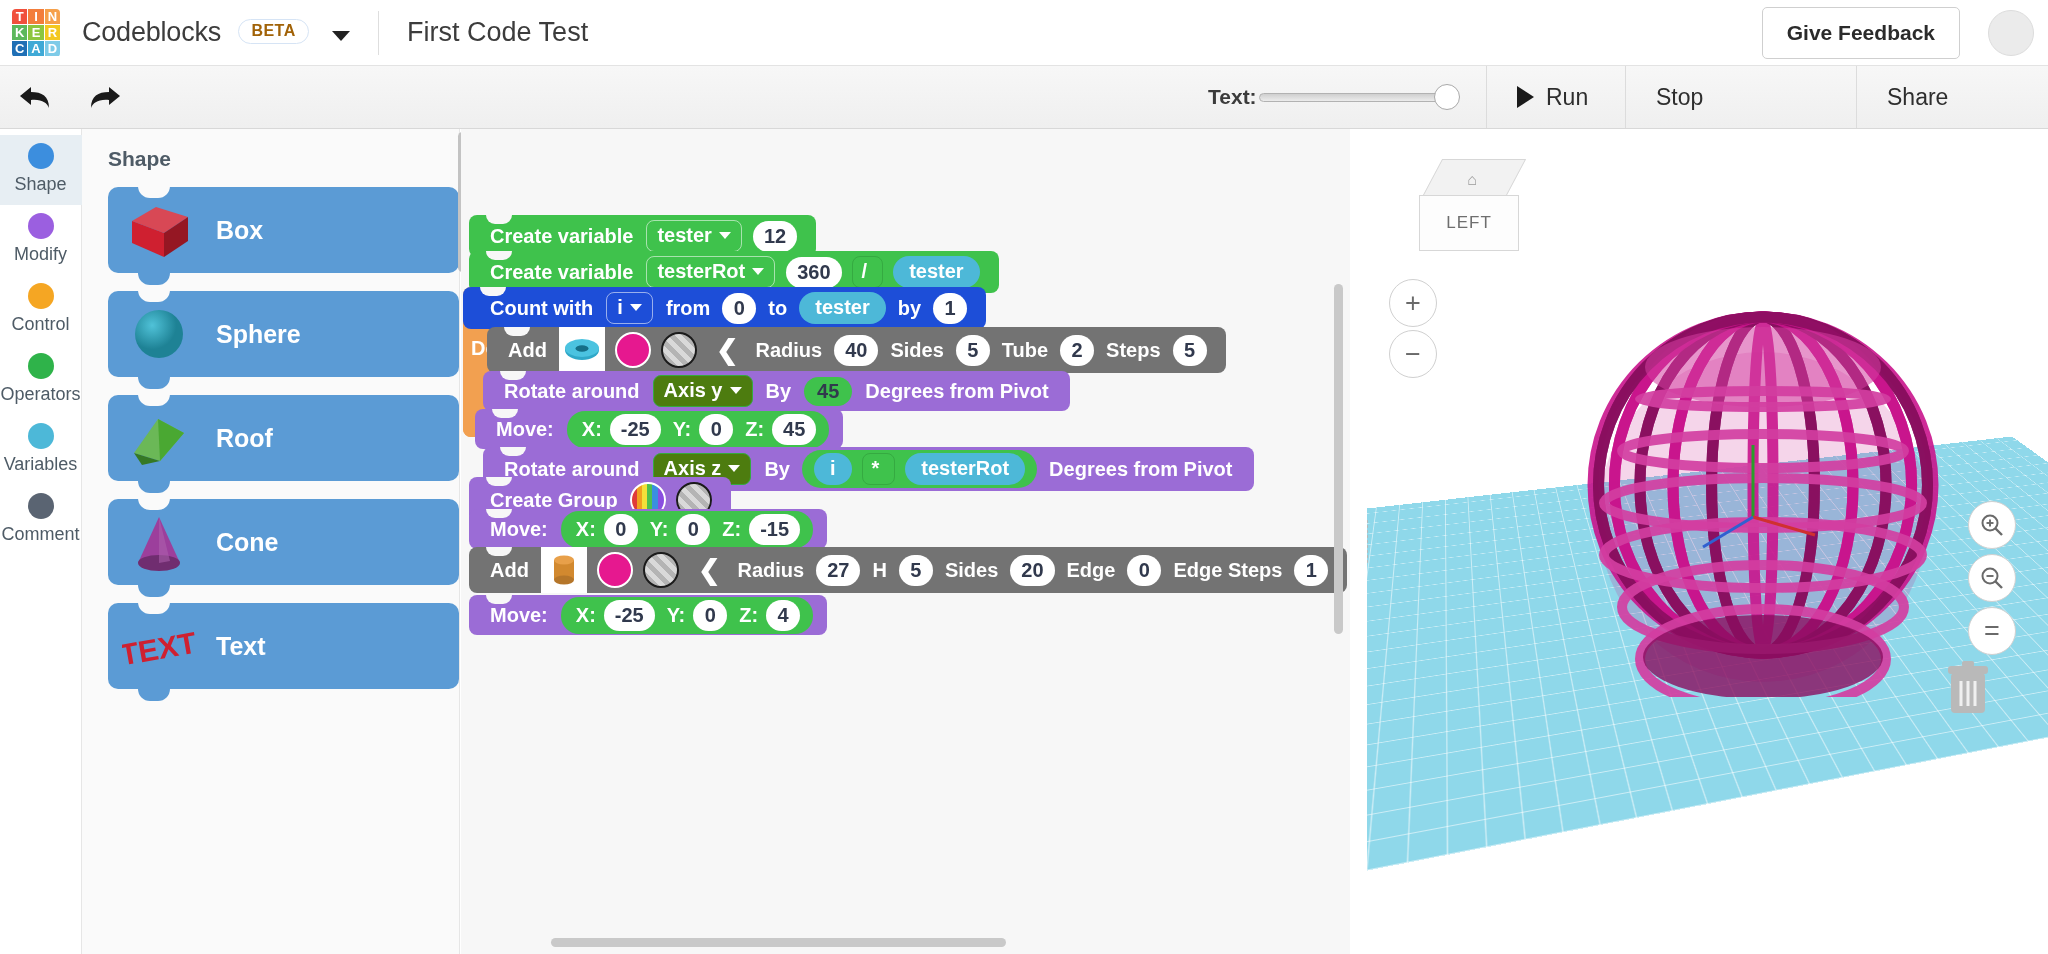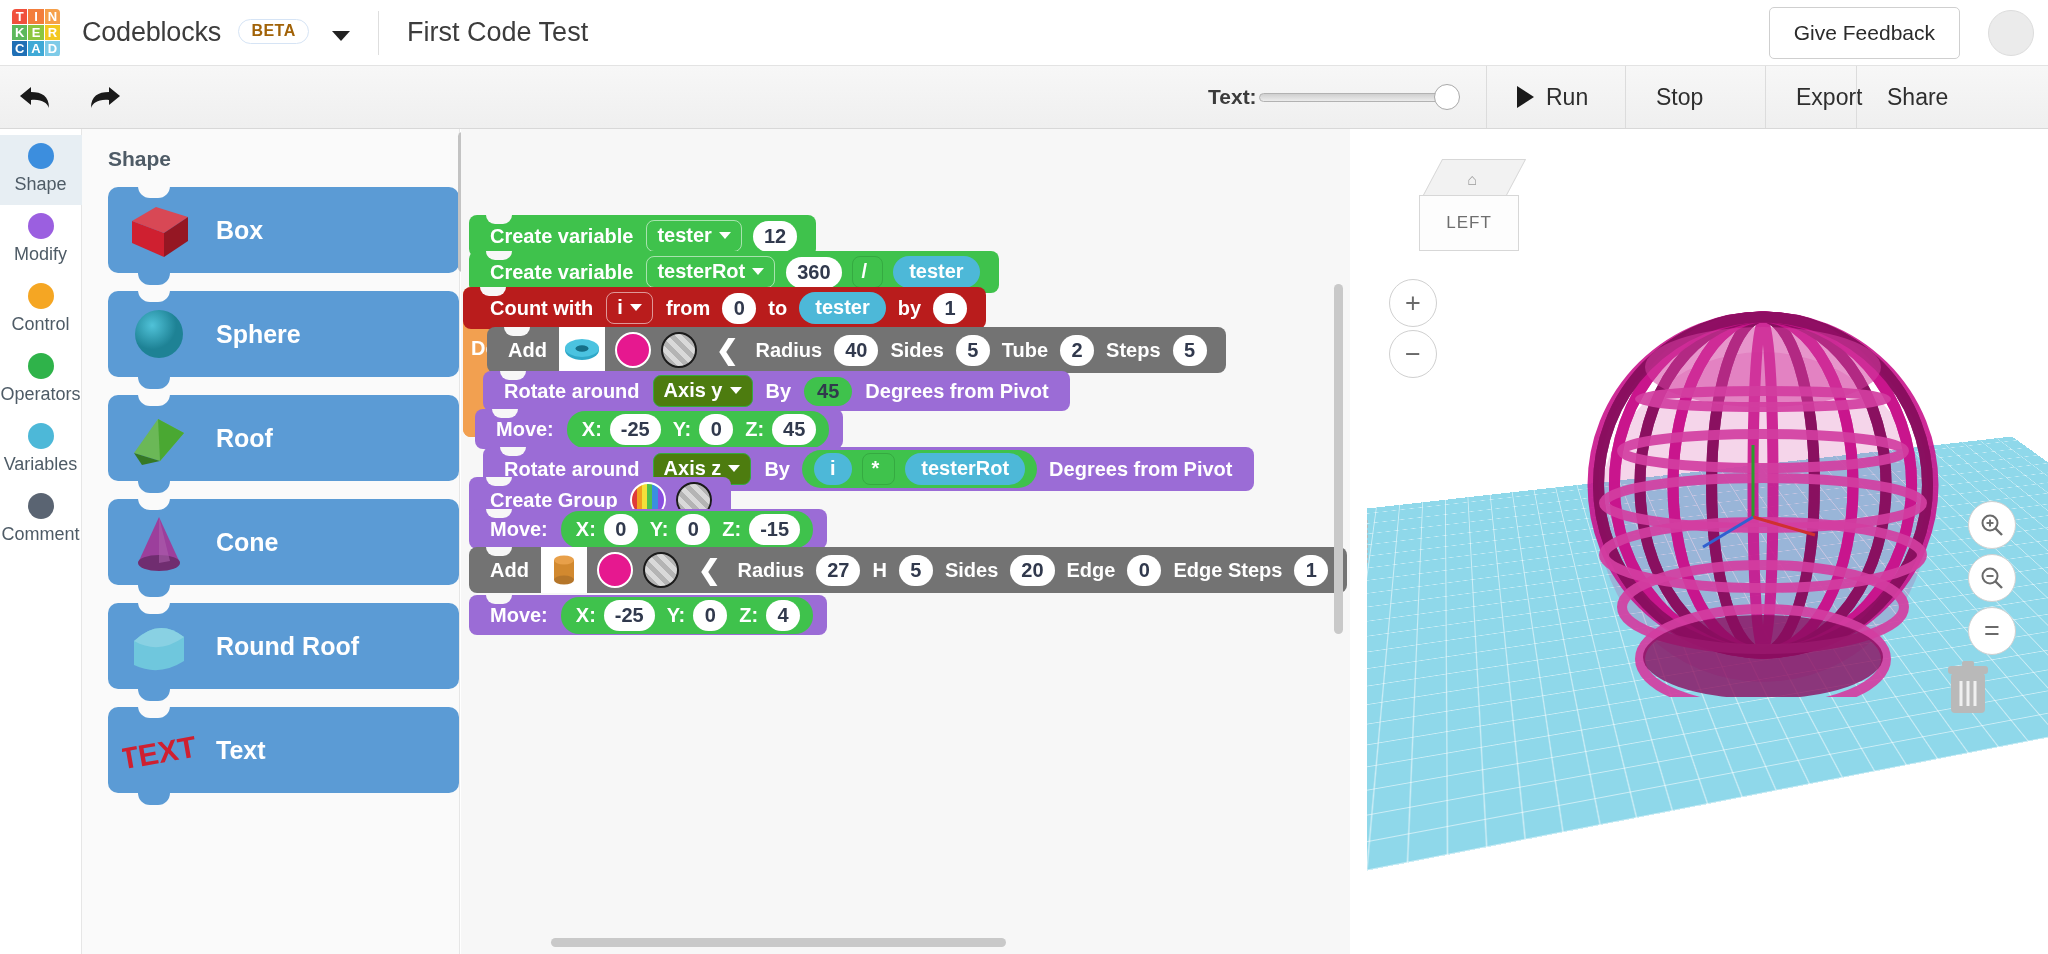--- a/index.html
+++ b/index.html
@@ -36,21 +36,21 @@
   .caret-down {
     margin-left: 16px; width: 0; height: 0;
     border-left: 9px solid transparent; border-right: 9px solid transparent;
     border-top: 10px solid #222; display: inline-block;
   }
   .vdiv { margin-left: 28px; width: 1px; height: 44px; background: #dedede; }
   .doc-title { margin-left: 28px; font-size: 27px; color: #3c3c3c; }
   .feedback-btn {
     position: absolute; right: 88px; top: 7px; height: 52px;
     padding: 0 24px; border: 1px solid #cfcfcf; border-radius: 5px;
-    background: #ffffff; font-size: 21px; font-weight: normal; color: #2b2b2b;
+    background: #ffffff; font-size: 21px; font-weight: bold; color: #2b2b2b;
     display: flex; align-items: center; cursor: pointer;
   }
   .avatar {
     position: absolute; right: 14px; top: 10px; width: 46px; height: 46px;
     border-radius: 50%; background: #ebebeb; border: 1px solid #dcdcdc;
   }
 
   
   .toolbar {
     position: absolute; left: 0; top: 66px; width: 2048px; height: 63px;
@@ -156,21 +156,21 @@
     position: absolute; display: flex; align-items: center;
     border-radius: 8px; color: #fff; font-size: 20px; font-weight: bold;
     padding: 0 14px; white-space: nowrap; cursor: pointer;
   }
   .blk .lbl { margin: 0 7px; }
   .notch-top::before {
     content: ""; position: absolute; left: 17px; top: 0;
     width: 26px; height: 9px; background: #f7f7f7; border-radius: 0 0 13px 13px;
   }
   .g { background: #3fc24c; }
-  .o { background: #b91c1c; padding-left: 20px; }
+  .o { background: #1d4ed8; padding-left: 20px; }
   .b { background: #737373; }
   .p { background: #9b6cd6; }
 
   .pill {
     background: #fff; color: #31394d; border-radius: 16px;
     min-width: 34px; height: 31px; padding: 0 11px; font-size: 20px;
     font-weight: bold; display: inline-flex; align-items: center;
     justify-content: center; margin: 0 5px;
   }
   .drop {
@@ -328,23 +328,20 @@
         <div class="slider-knob"></div>
       </div>
     </div>
 
     <div class="tbtn" id="btn-run">
       <span class="play-tri"></span>
       <span>Run</span>
     </div>
     <div class="tbtn" id="btn-stop">
       <span>Stop</span>
-    </div>
-    <div class="tbtn" id="btn-export">
-      <span>Export</span>
     </div>
     <div class="tbtn" id="btn-share">
       <span>Share</span>
     </div>
   </div>
 
   <div class="rail" id="rail-host">
       <div class="rail-item active">
         <div class="rail-dot" style="background: rgb(60, 142, 222);"></div>
         <div class="rail-label">Shape</div>
@@ -405,27 +402,20 @@
         <div class="pal-block">
           <div class="pal-ico"><svg viewBox="0 0 74 70">
               <polygon points="37,10 58,56 16,56" fill="#9c3f9c"></polygon>
       <ellipse cx="37" cy="56" rx="21" ry="8" fill="#702d70"></ellipse>
       <polygon points="37,10 48,54 37,56" fill="#ae62ae" opacity=".55"></polygon>
             </svg></div>
           <div class="pal-name">Cone</div>
         </div>
         <div class="pal-block">
           <div class="pal-ico"><svg viewBox="0 0 74 70">
-              <path d="M12 54 L12 30 Q37 6 62 26 L62 50 Q37 66 12 54Z" fill="#6fc7dd"></path>
-      <path d="M12 30 Q37 6 62 26 Q37 44 12 30Z" fill="#89d1e3"></path>
-            </svg></div>
-          <div class="pal-name">Round Roof</div>
-        </div>
-        <div class="pal-block">
-          <div class="pal-ico"><svg viewBox="0 0 74 70">
               <text x="37" y="48" font-size="30" font-weight="bold" fill="#cf2030" text-anchor="middle" font-family="Liberation Sans, sans-serif" transform="rotate(-10 37 42)">TEXT</text>
             </svg></div>
           <div class="pal-name">Text</div>
         </div>
       </div>
   </div>
   <div class="scroll-v"></div>
 
   <div class="codearea">
 

